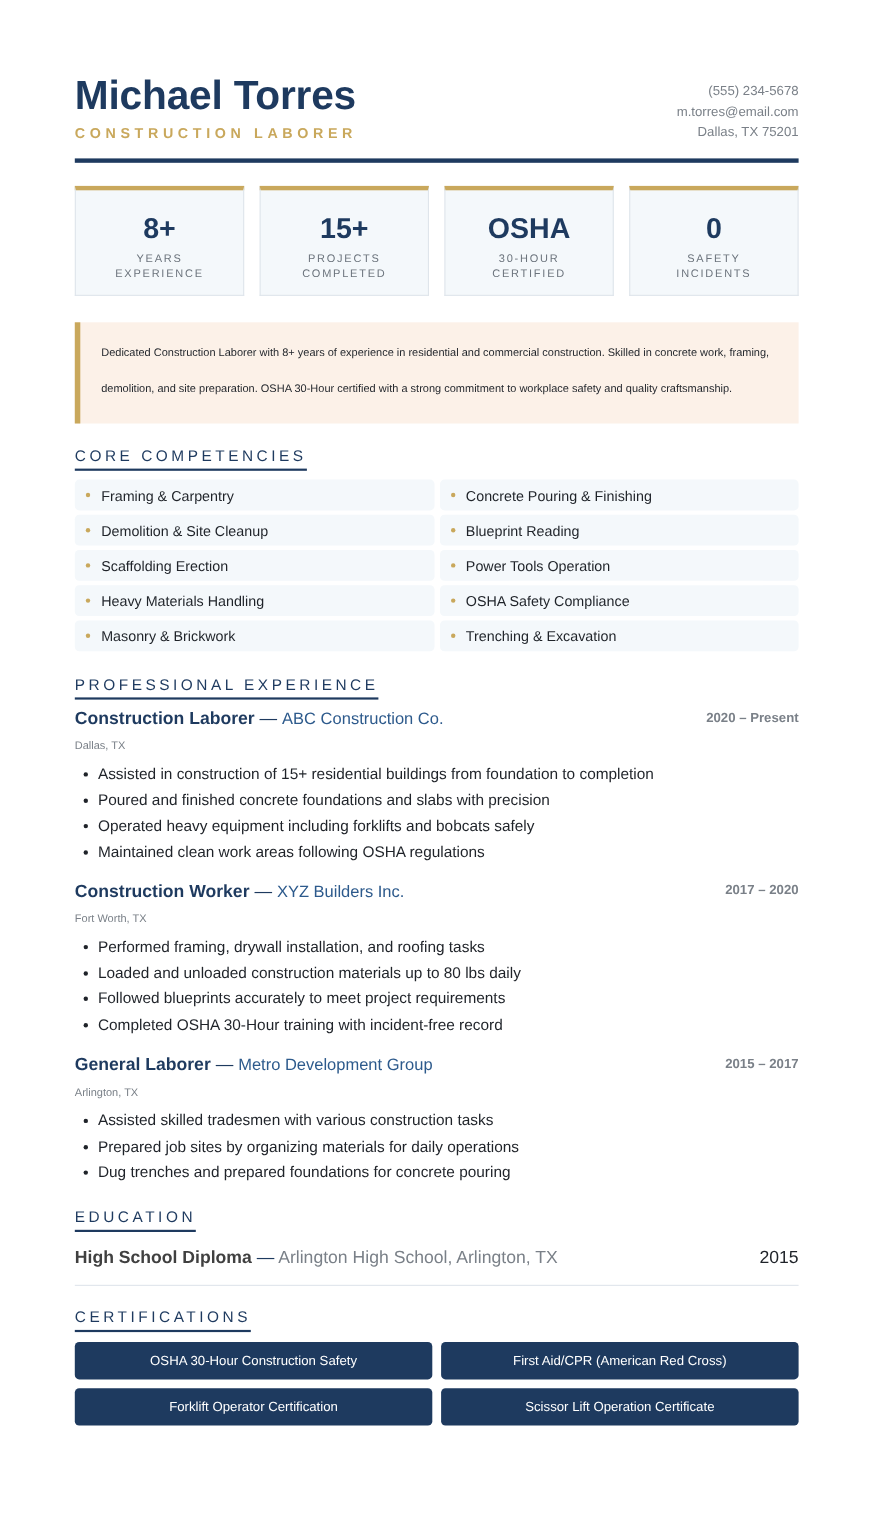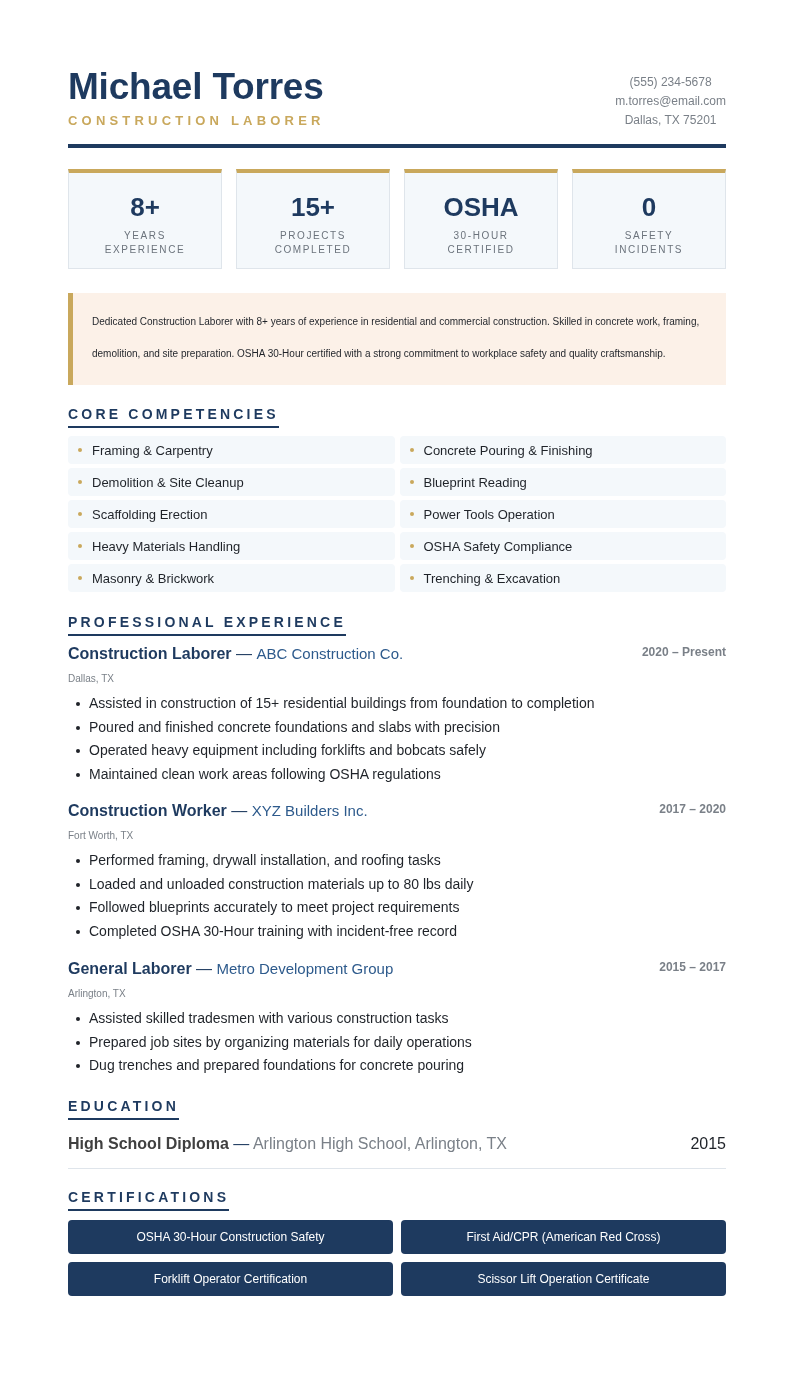--- a/index.html
+++ b/index.html
@@ -20,21 +20,21 @@
     position: absolute; left: 0; top: 65px;
     font-size: 37px; font-weight: bold; color: #1e3a5f;
     letter-spacing: -0.2px; line-height: 44px;
   }
   .title {
     position: absolute; left: 0; top: 113px;
     font-size: 13px; font-weight: bold; color: #c9a85c;
     letter-spacing: 4.2px; line-height: 16px;
   }
   .contact {
-    position: absolute; right: 0; top: 73px; text-align: center;
+    position: absolute; right: 0; top: 73px; text-align: right;
     font-size: 12px; color: #7a8088; line-height: 19px;
   }
   .header-rule {
     position: absolute; left: 0; top: 144px; width: 658px; height: 4px;
     background: #1e3a5f;
   }
 
   
   .stats { position: absolute; top: 169px; left: 0; width: 658px; height: 100px; display: flex; gap: 14px; }
   .stat {
@@ -48,21 +48,21 @@
   .summary {
     position: absolute; top: 293px; left: 0; width: 658px; height: 92px;
     background: #fcf1e8; border-left: 5px solid #c9a85c;
     padding: 13px 4px 0 19px;
     font-size: 10px; line-height: 32px; color: #1f2329;
   }
 
   
   .section-heading {
     position: absolute; left: 0;
-    font-size: 14px; font-weight: bold; color: #1e3a5f; letter-spacing: 3.2px;
+    font-size: 14px; font-weight: normal; color: #1e3a5f; letter-spacing: 3.2px;
     line-height: 18px; padding-bottom: 3px; border-bottom: 2px solid #1e3a5f;
   }
 
   
   .skills {
     position: absolute; top: 436px; left: 0; width: 658px;
     display: grid; grid-template-columns: 1fr 1fr; column-gap: 5px; row-gap: 4px;
   }
   .skill {
     background: #f4f8fb; height: 28px; border-radius: 4px;

